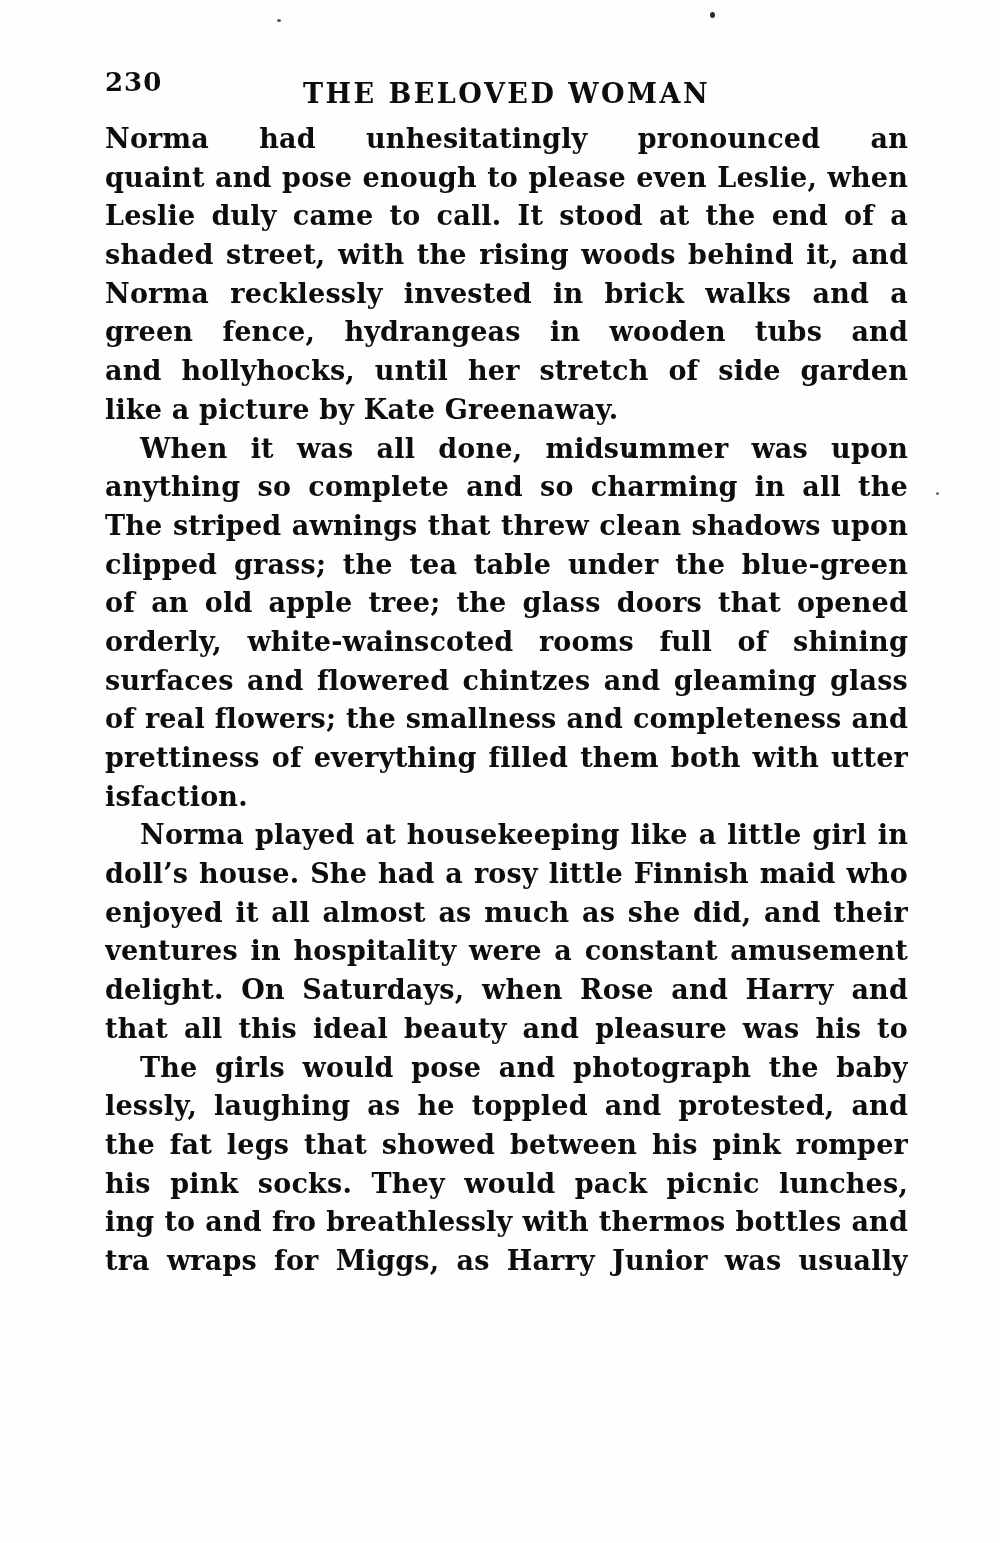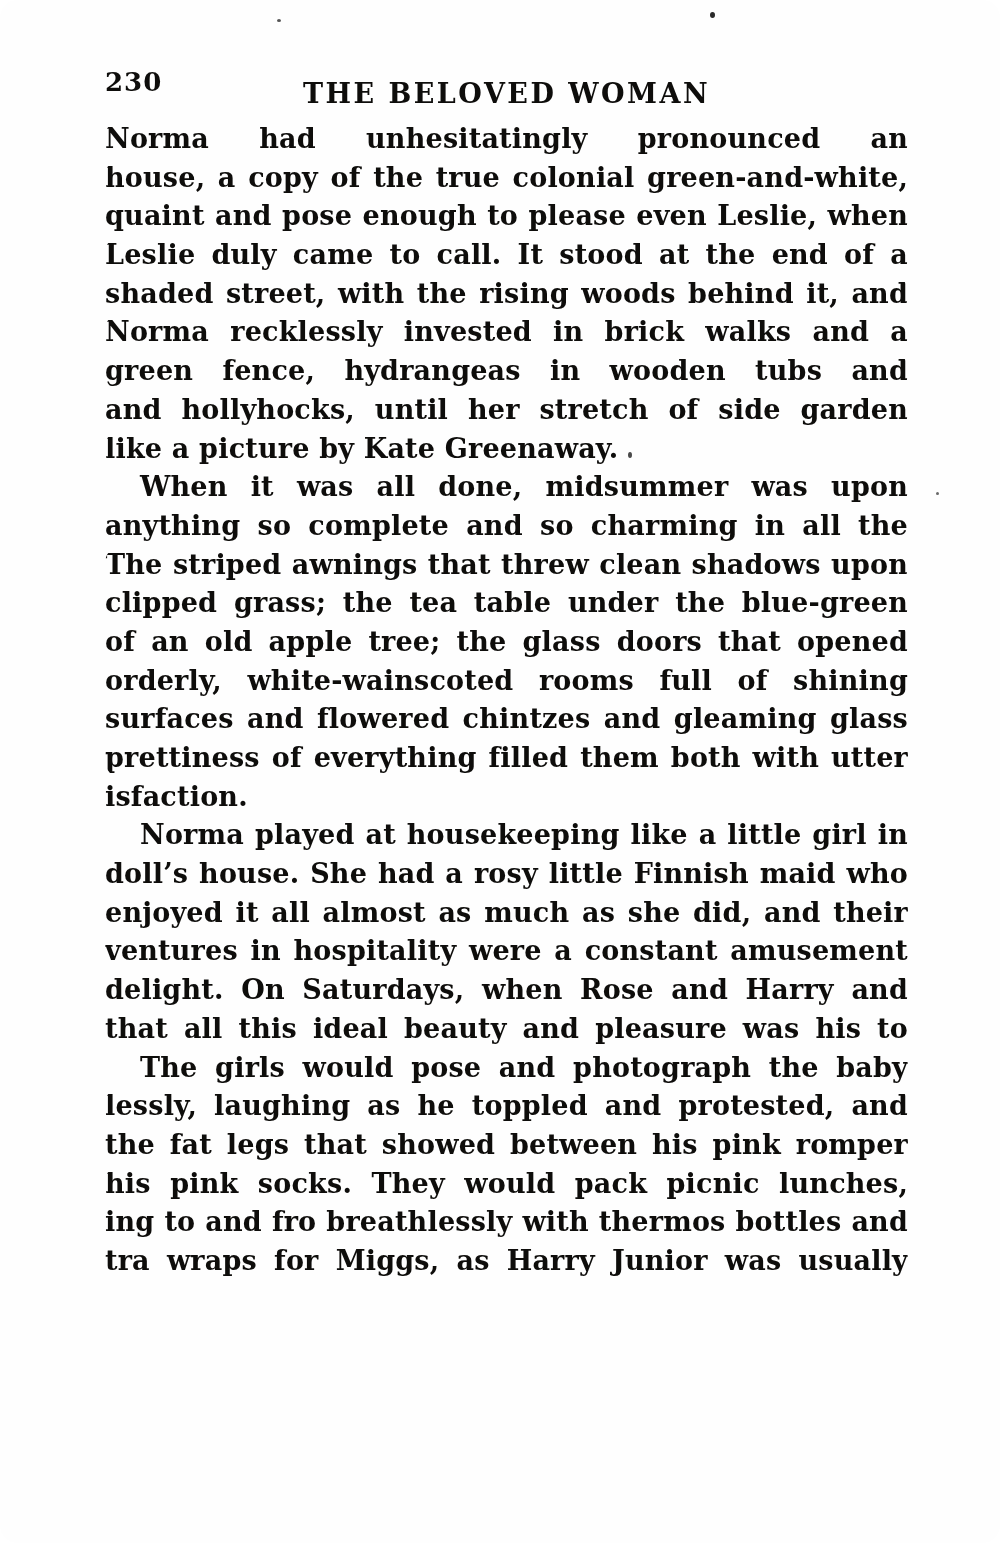--- a/index.html
+++ b/index.html
@@ -1,15 +1,15 @@
 <!DOCTYPE html>
 <html><head>
 <meta charset="utf-8">
 <style>
-  * { box-sizing: border-box; border-radius: 17px; }
+  * { box-sizing: border-box; }
   html, body { margin: 0; padding: 0; }
   body {
     width: 1000px; height: 1543px;
     background: #ffffff;
     font-family: "DejaVu Serif", "Liberation Serif", serif;
     color: #0e0d0b;
   }
   .scan-page {
     position: relative;
     width: 1000px; height: 1543px;
@@ -79,38 +79,38 @@
 
   <header class="running-header">
     <span class="page-number">230</span>
     <h1 class="running-title">THE BELOVED WOMAN</h1>
   </header>
 
   <section class="text-block">
 
     <p class="para">
       <span class="line" style="display:block">Norma had unhesitatingly pronounced an “adorable”</span>
-      <span class="line" style="display:block">house, a copy of the true colonial green-and-white,</span>
       <span class="line" style="display:block">quaint and pose enough to please even Leslie, when</span>
       <span class="line" style="display:block">Leslie duly came to call.  It stood at the end of a tree-</span>
       <span class="line" style="display:block">shaded street, with the rising woods behind it, and</span>
       <span class="line" style="display:block">Norma recklessly invested in brick walks and a latticed</span>
       <span class="line" style="display:block">green fence, hydrangeas in wooden tubs and sunflowers</span>
       <span class="line" style="display:block">and hollyhocks, until her stretch of side garden looked</span>
       <span class="line short-last" style="display:block">like a picture by Kate Greenaway.</span>
     </p>
 
     <p class="para indent">
       <span class="line" style="display:block">When it was all done, midsummer was upon them,</span>
       <span class="line" style="display:block">anything so complete and so charming in all the world.</span>
       <span class="line" style="display:block">The striped awnings that threw clean shadows upon the</span>
       <span class="line" style="display:block">clipped grass; the tea table under the blue-green leaves</span>
       <span class="line" style="display:block">of an old apple tree; the glass doors that opened upon</span>
       <span class="line" style="display:block">orderly, white-wainscoted rooms full of shining dark</span>
       <span class="line" style="display:block">surfaces and flowered chintzes and gleaming glass bowls</span>
+      <span class="line" style="display:block">of real flowers; the smallness and completeness and</span>
       <span class="line" style="display:block">prettiness of everything filled them both with utter sat-</span>
       <span class="line short-last" style="display:block">isfaction.</span>
     </p>
 
     <p class="para indent">
       <span class="line" style="display:block">Norma played at housekeeping like a little girl in a</span>
       <span class="line" style="display:block">doll’s house.  She had a rosy little Finnish maid who</span>
       <span class="line" style="display:block">enjoyed it all almost as much as she did, and their ad-</span>
       <span class="line" style="display:block">ventures in hospitality were a constant amusement and</span>
       <span class="line" style="display:block">delight.  On Saturdays, when Rose and Harry and</span>

